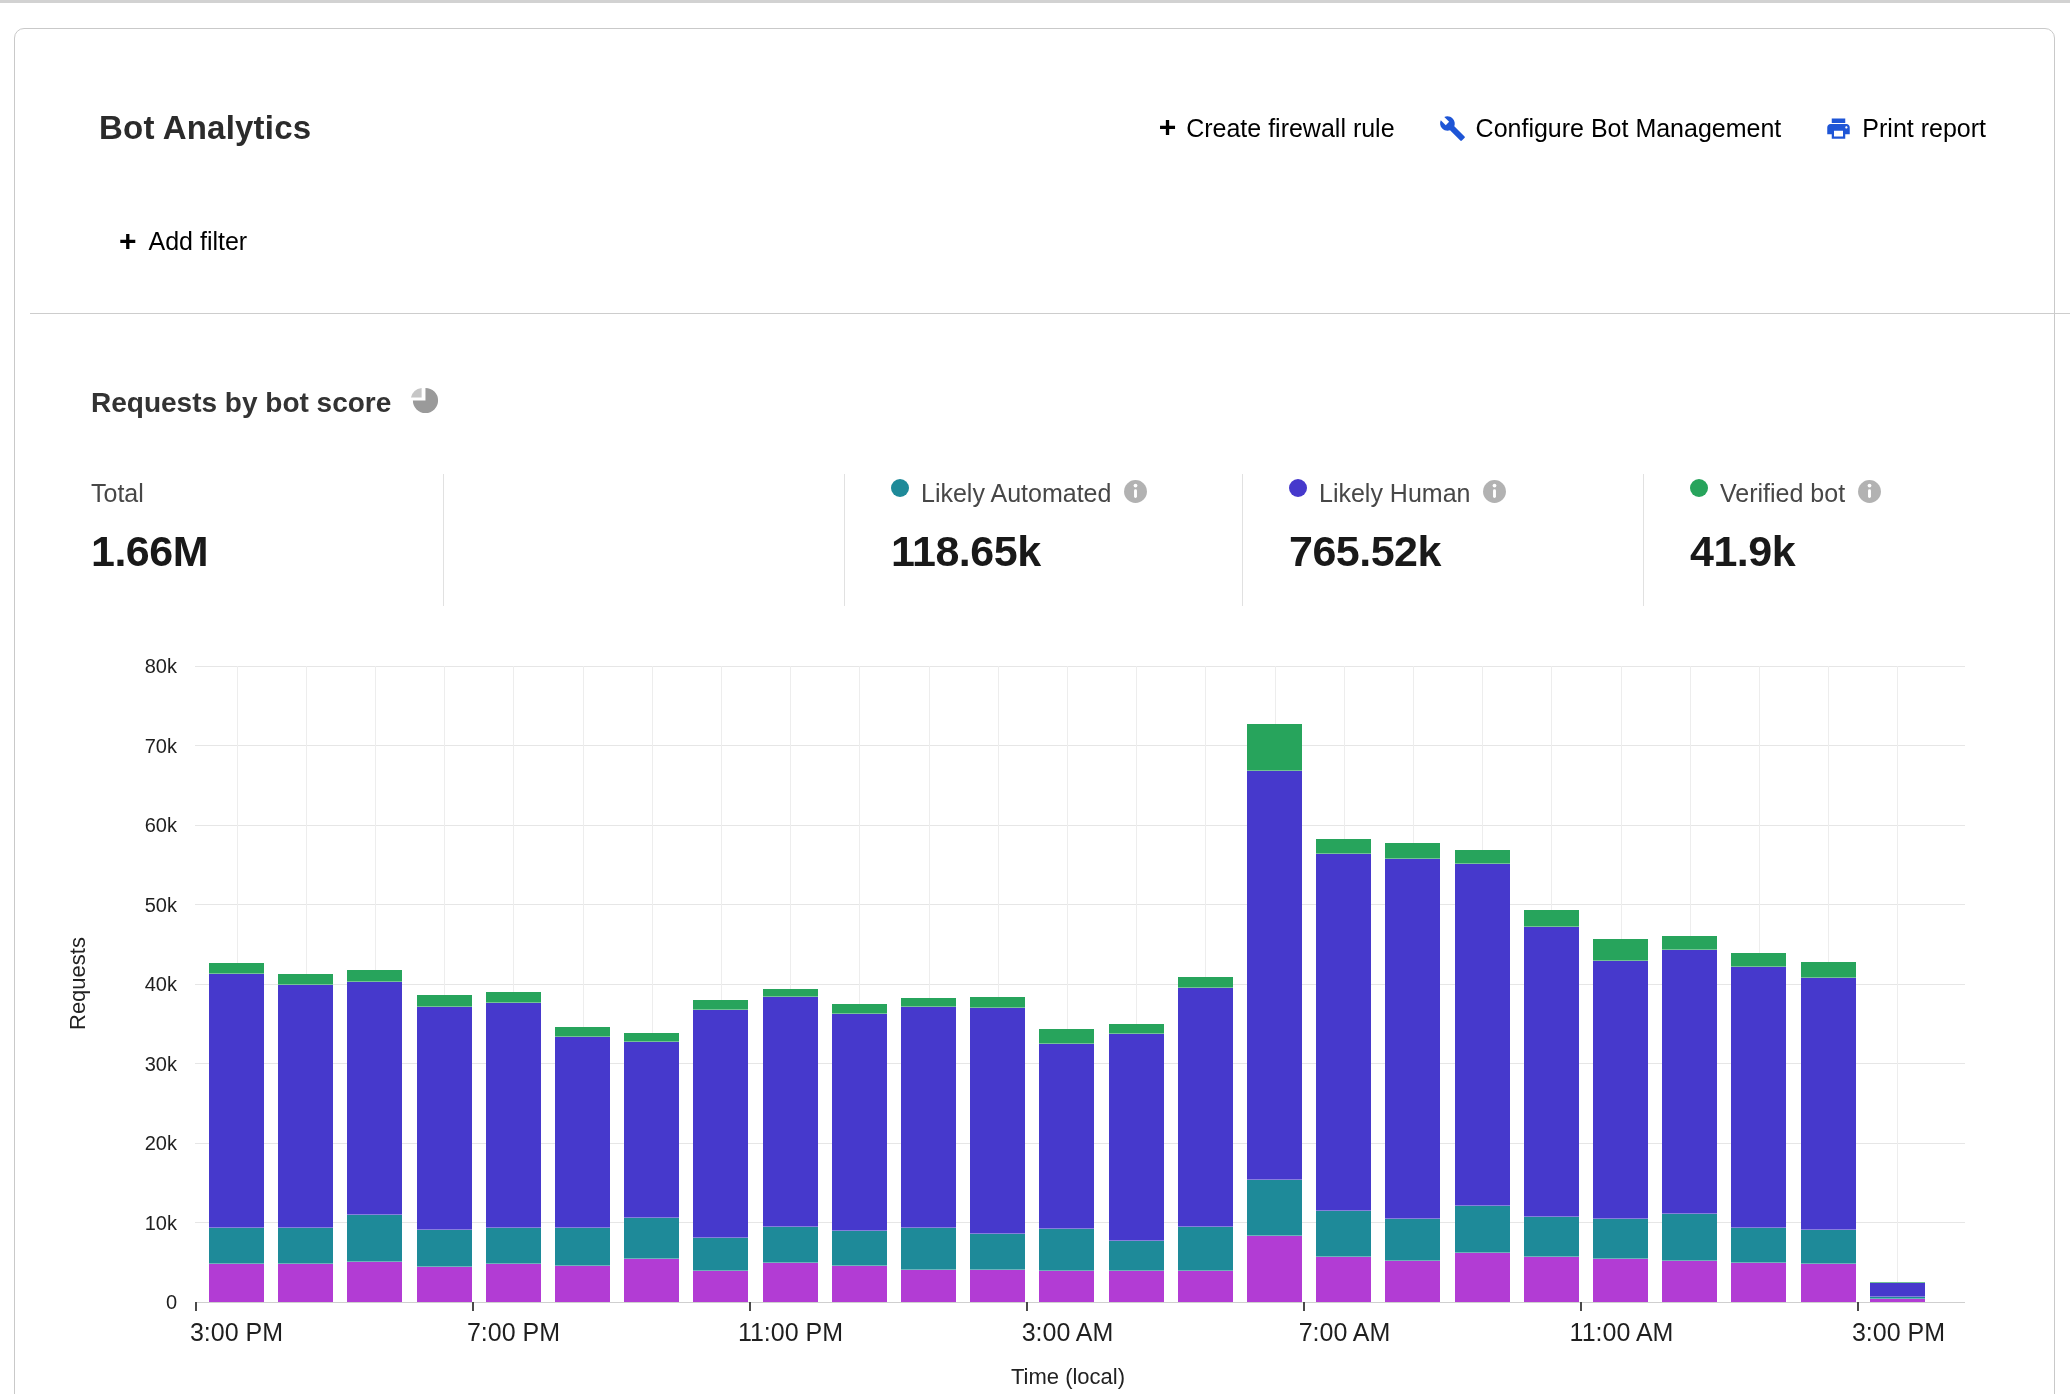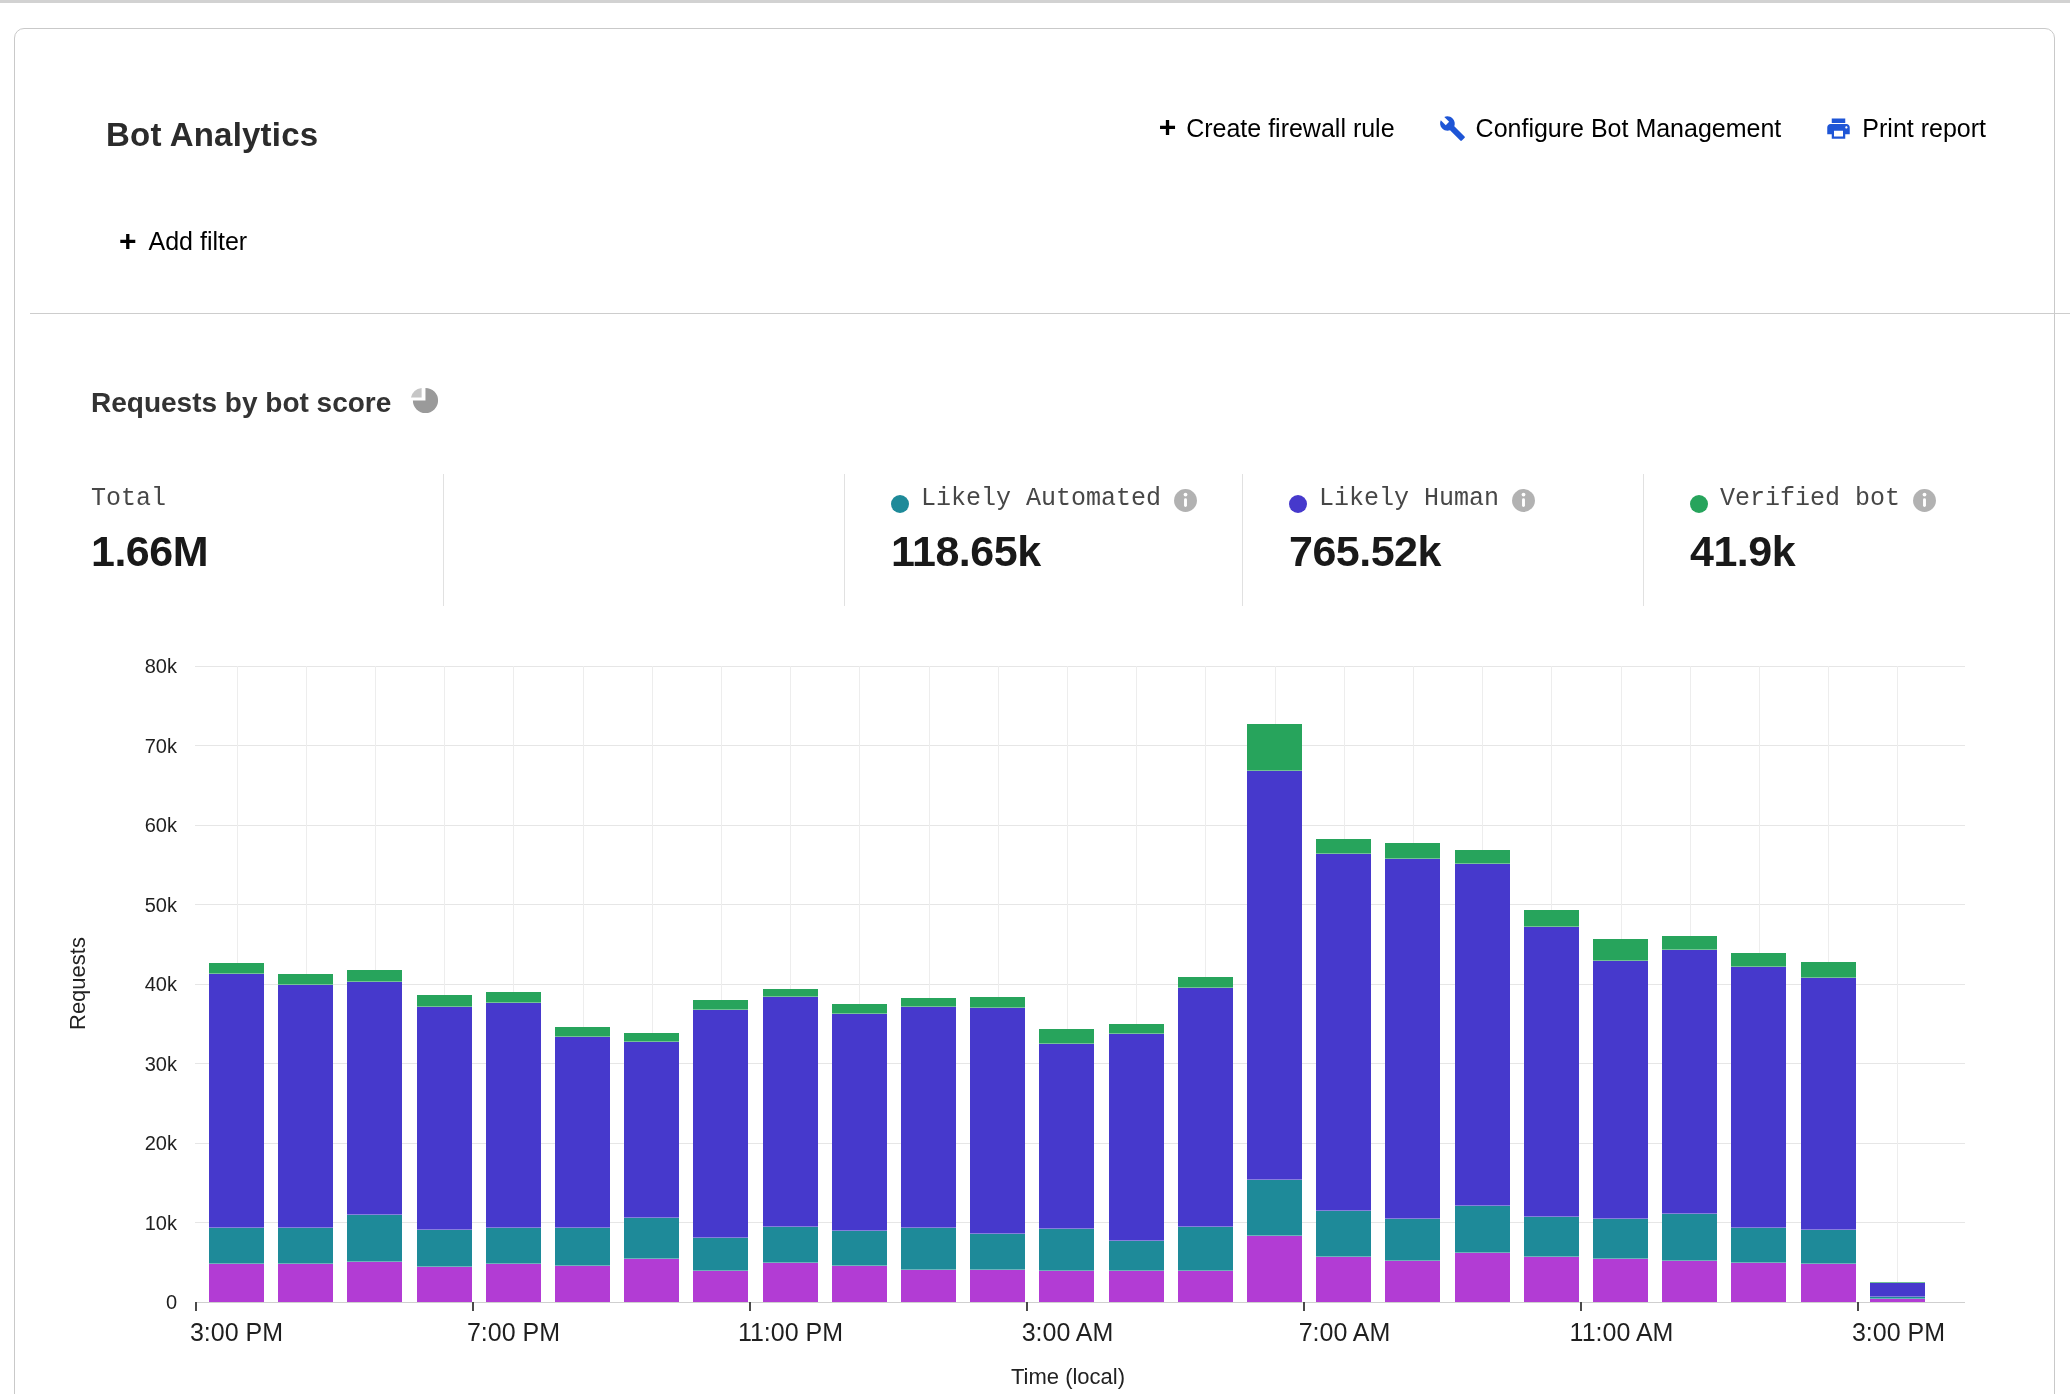--- a/index.html
+++ b/index.html
@@ -7,21 +7,21 @@
     width:2070px;height:1394px;position:relative;background:#fff;
     font-family:"Liberation Sans","DejaVu Sans",sans-serif;overflow:hidden;
     -webkit-font-smoothing:antialiased;
   }
   .top-strip{position:absolute;left:0;top:0;width:2070px;height:3px;background:#d2d2d2;}
   .card{
     position:absolute;left:14px;top:28px;width:2041px;height:1500px;
     border:1px solid #c9c9c9;border-radius:10px;background:#fff;box-sizing:border-box;
   }
   .page-title{
-    position:absolute;left:76px;top:72px;margin:15px;
+    position:absolute;left:76px;top:72px;margin:8px;
     font-size:33px;font-weight:700;color:#2b2b2b;letter-spacing:.2px;
   }
   .header-links{
     position:absolute;top:84px;right:68px;display:flex;align-items:center;gap:44px;
   }
   .hlink{display:flex;align-items:center;gap:10px;font-size:25px;font-weight:500;
     color:var(--blue);cursor:pointer;text-decoration:none;}
   .hlink svg{display:block;}
   .plus-glyph{font-size:30px;font-weight:700;line-height:1;position:relative;top:-1px;}
   .add-filter{
@@ -35,21 +35,21 @@
     border:2px solid #7b7b7b;border-radius:10px;display:flex;align-items:center;
     padding:0 26px;font-size:26px;color:#3d3d3d;cursor:pointer;background:#fff;justify-content:space-between;
   }
   .caret{width:0;height:0;border-left:11px solid transparent;border-right:11px solid transparent;
     border-top:14px solid #6e6e6e;}
   .card-divider{position:absolute;left:15px;top:284px;width:2040px;height:1px;background:#cdcdcd;}
   .section-title-row{position:absolute;left:76px;top:356px;display:flex;align-items:center;gap:18px;}
   .section-title{margin:0;font-size:28px;font-weight:700;color:#333;}
   
   .stat{position:absolute;top:450px;}
-  .stat-label-row{display:flex;align-items:flex-end;gap:12px;height:34px;font-family:Liberation Mono, monospace;}
+  .stat-label-row{display:flex;align-items:flex-start;gap:12px;height:34px;}
   .dot{width:18px;height:18px;border-radius:50%;flex:0 0 auto;}
   .stat-label{font-size:25px;color:#474747;}
   .stat-value{font-size:43px;font-weight:700;color:#191919;margin-top:14px;letter-spacing:-.5px;}
   .stat-div{position:absolute;top:445px;width:1px;height:132px;background:#e1e1e1;}
   
   #chart-area{position:absolute;left:195px;top:666px;width:1770px;height:636px;}
   .hgrid{position:absolute;left:0;width:100%;height:1px;background:#e6e6e6;}
   .hgrid.zero{background:#cfcfcf;}
   .vgrid{position:absolute;top:0;height:636px;width:1px;background:#ededed;}
   .bar{position:absolute;bottom:0;width:55px;}

